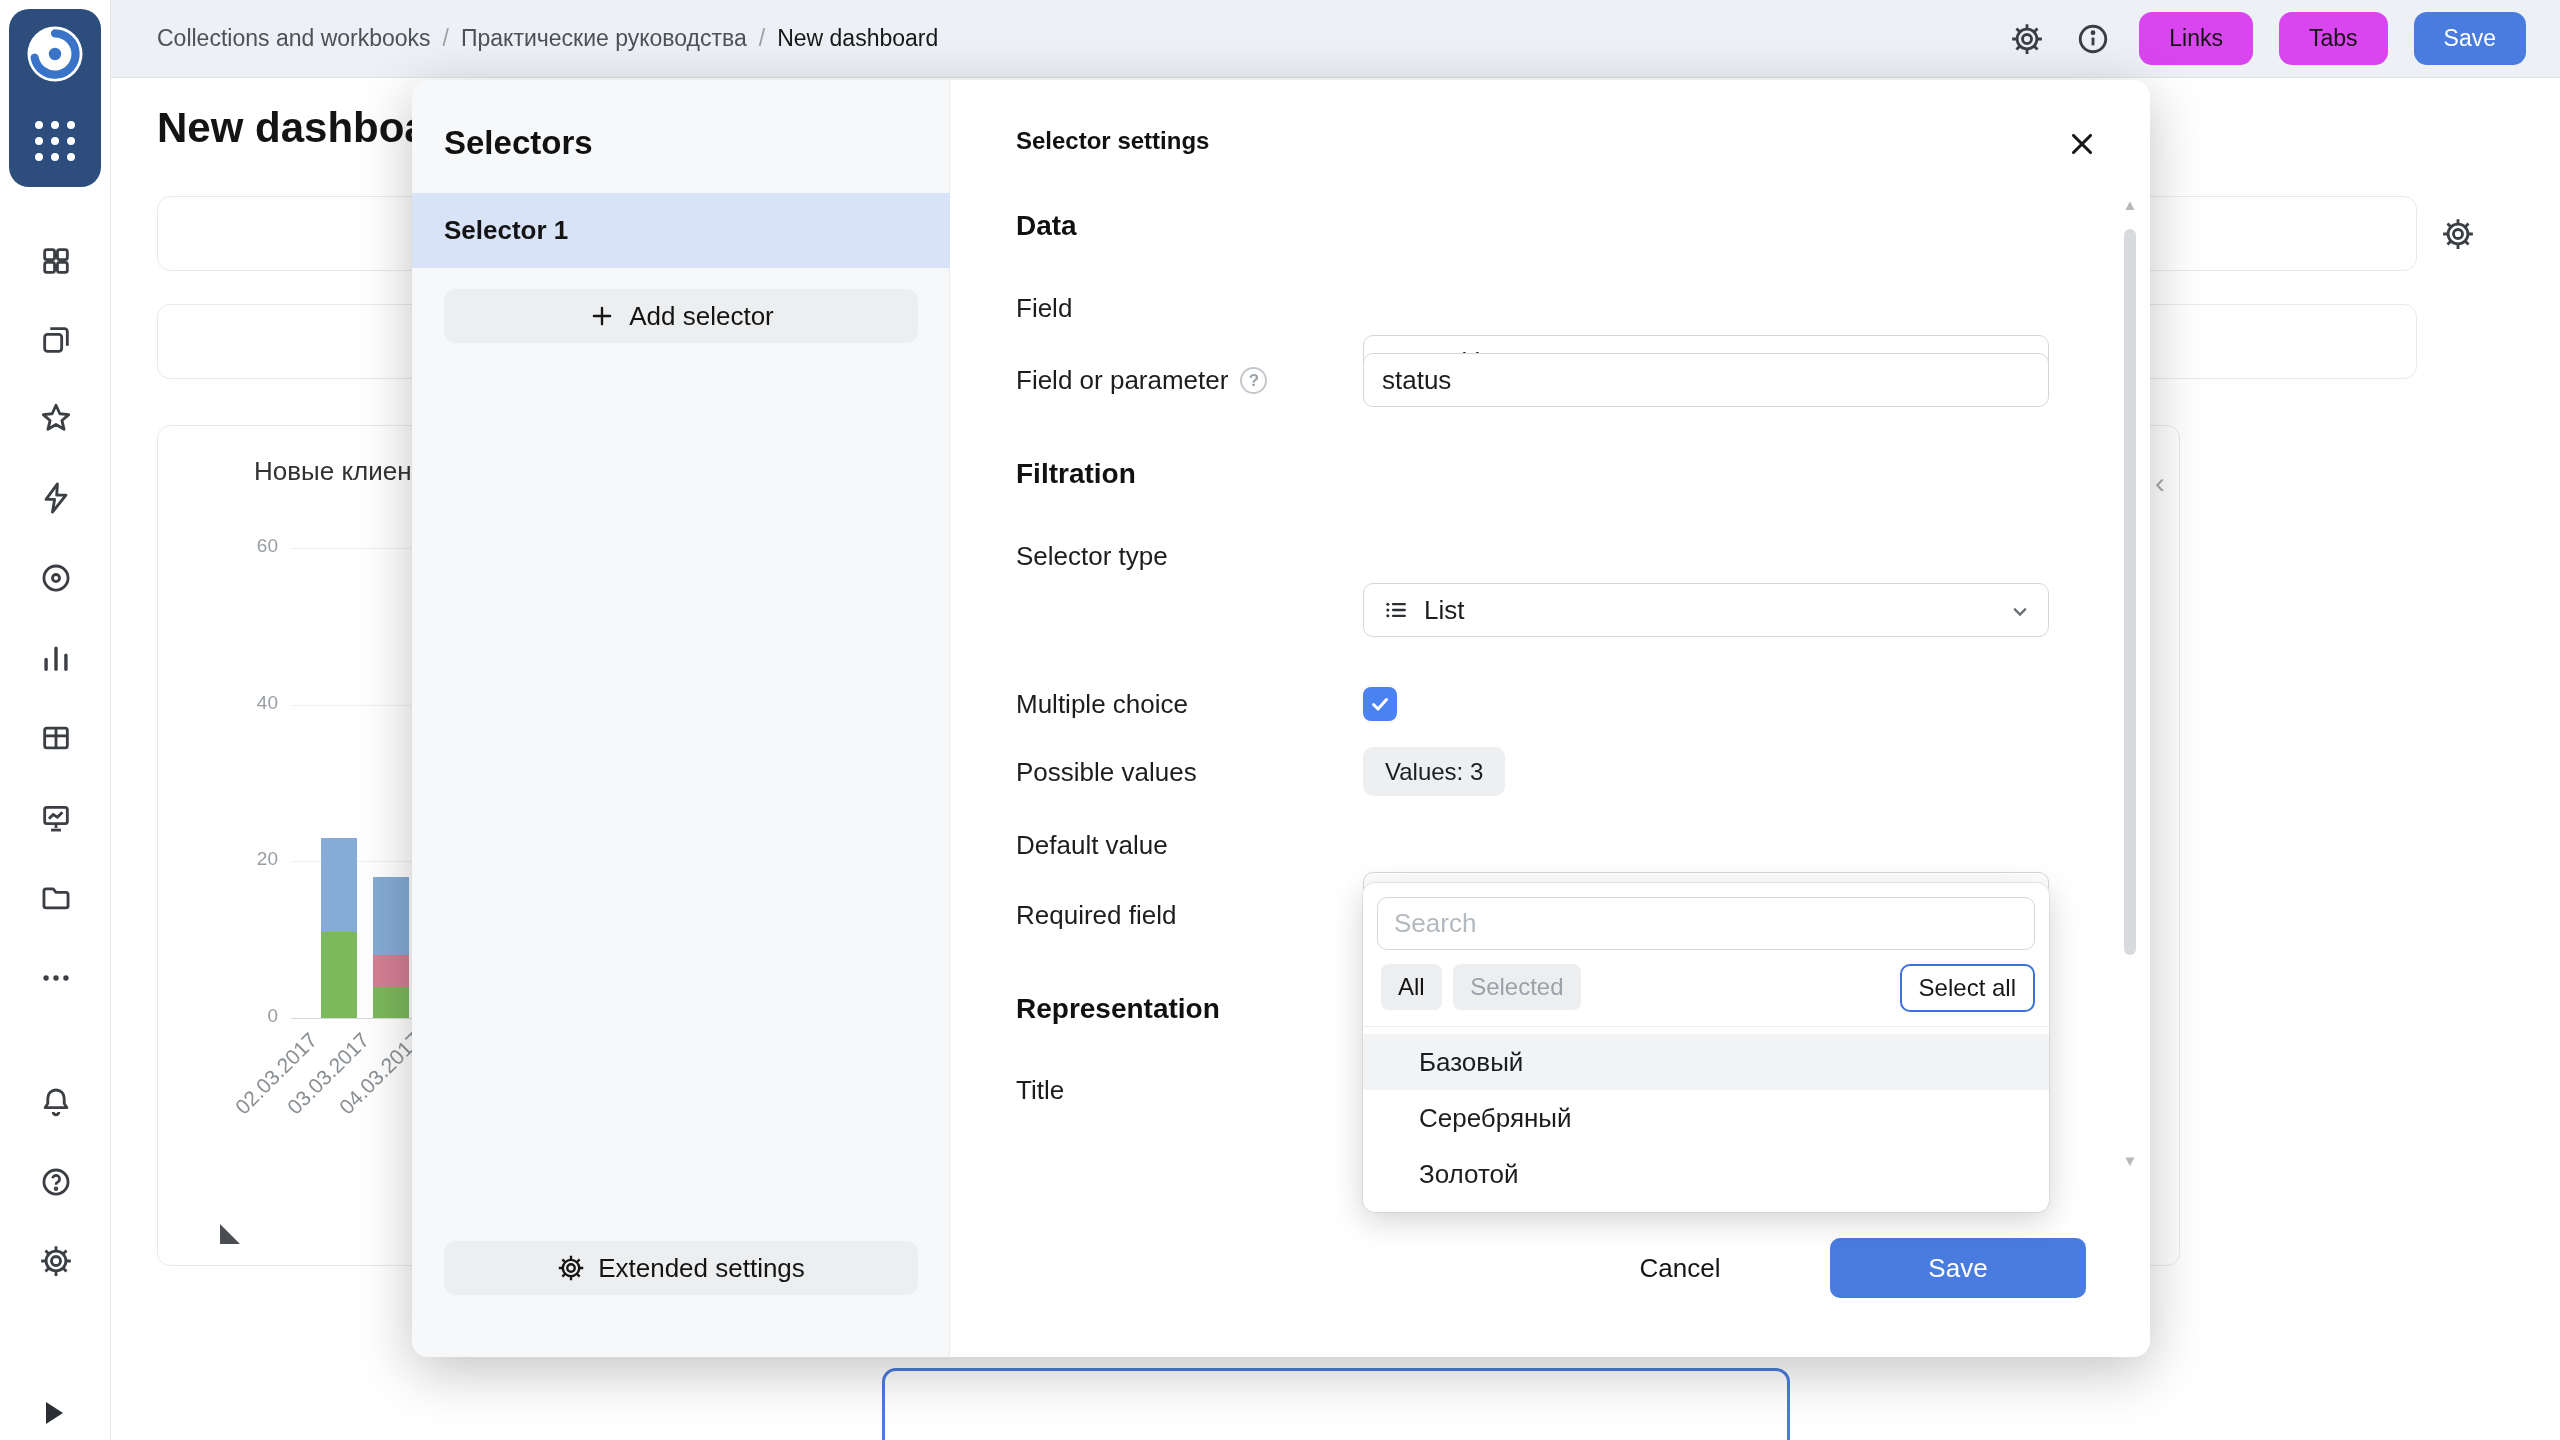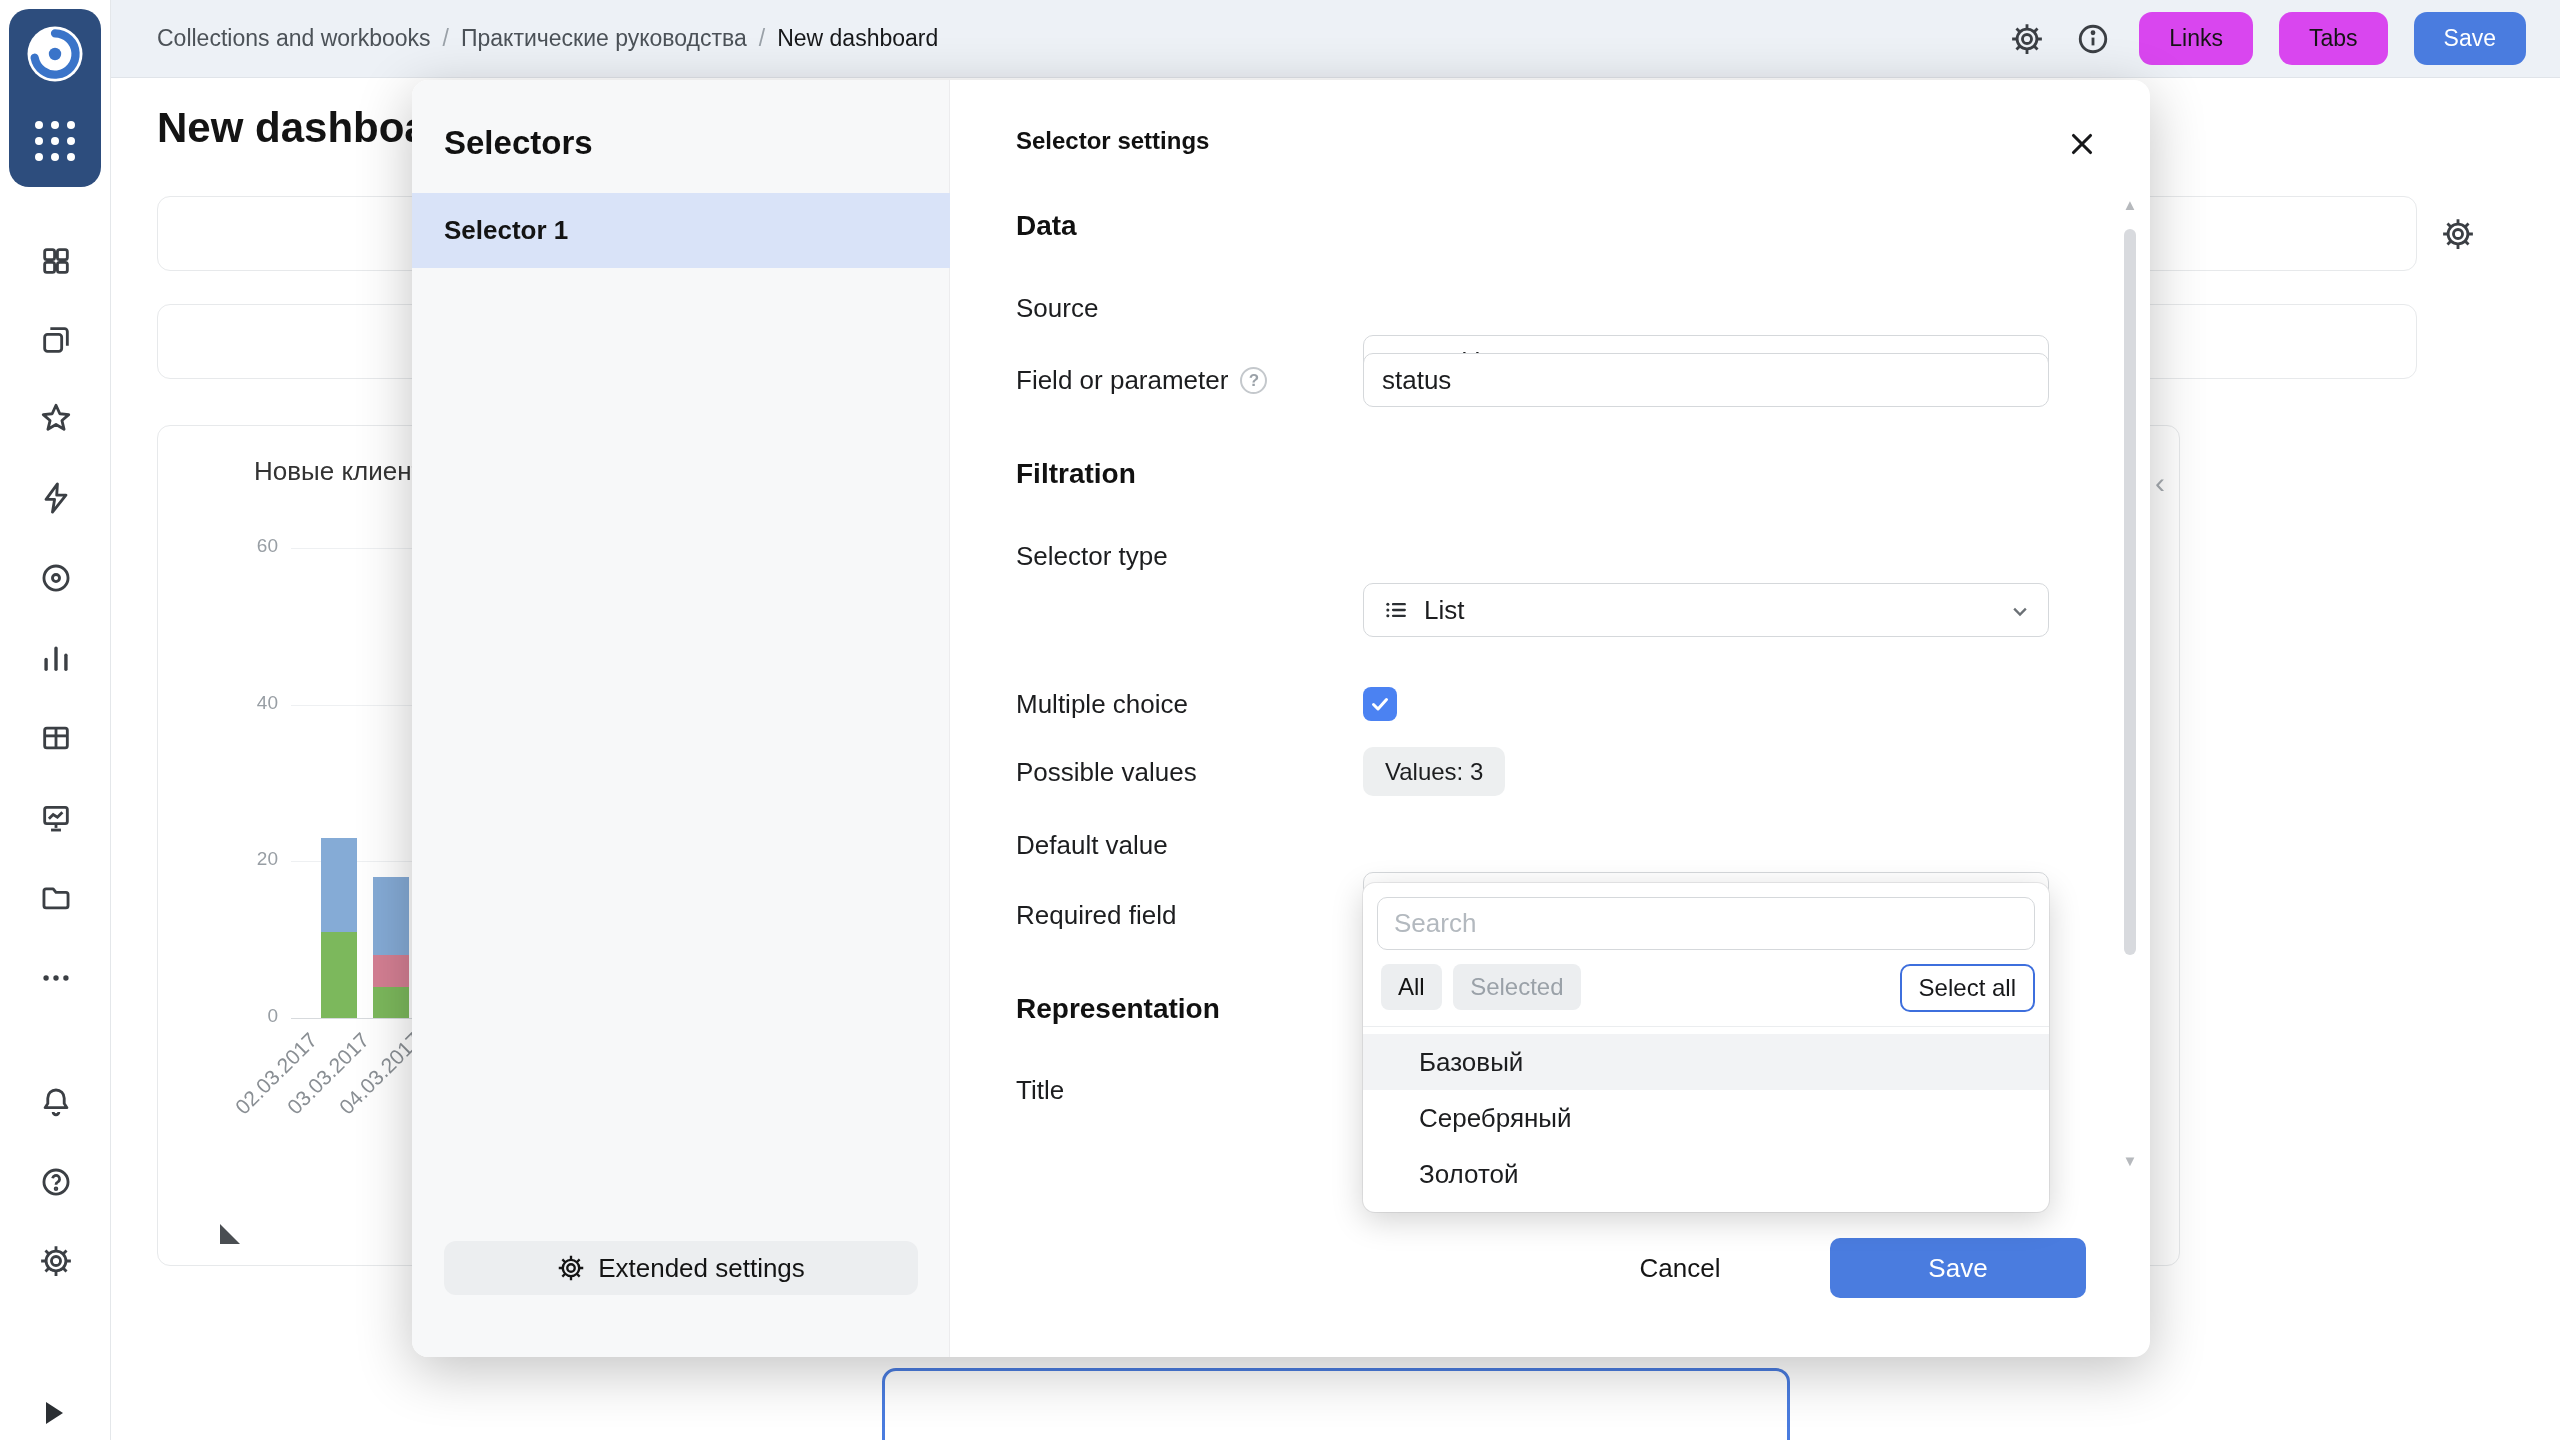--- a/index.html
+++ b/index.html
@@ -302,20 +302,26 @@
   <div class="selected-widget"></div>
 </div>
 
 <div class="modal">
 
   <div class="modal-left">
     <div class="panel-title">Selectors</div>
     <div class="selector-item">
       <span>Selector 1</span>
     </div>
+    <button class="left-btn add-btn">
+      <svg viewBox="0 0 24 24" fill="none" stroke="currentColor" stroke-width="2" stroke-linecap="round">
+          <path d="M12 5v14M5 12h14"></path>
+        </svg>
+      <span>Add selector</span>
+    </button>
     <button class="left-btn ext-btn">
       <svg viewBox="0 0 24 24" fill="none" stroke="currentColor" stroke-width="2">
           <circle cx="12" cy="12" r="3.2"></circle>
           <circle cx="12" cy="12" r="7"></circle>
           <path d="M19 12h3.5M16.95 16.95l2.47 2.47M12 19v3.5M7.05 16.95l-2.47 2.47M5 12H1.5M7.05 7.05L4.58 4.58M12 5V1.5M16.95 7.05l2.47-2.47"></path>
         </svg>
       <span>Extended settings</span>
     </button>
   </div>
 
@@ -323,21 +329,21 @@
     <div class="settings-title">Selector settings</div>
     <div class="close-btn">
       <svg viewBox="0 0 24 24" fill="none" stroke="currentColor" stroke-width="2.2" stroke-linecap="round">
           <path d="M6 6l12 12M18 6L6 18"></path>
         </svg>
     </div>
 
     <div class="section-h h-data">Data</div>
 
     <div class="form-row row-source">
-      <span class="lbl">Source</span>
+      <span class="lbl">Field</span>
       <div class="ctrl select">
         <span>Manual input</span>
         <svg class="chev" viewBox="0 0 24 24" fill="none" stroke="currentColor" stroke-width="2">
             <polyline points="7,10 12,15 17,10"></polyline>
           </svg>
       </div>
     </div>
 
     <div class="form-row row-field">
       <span class="lbl">

